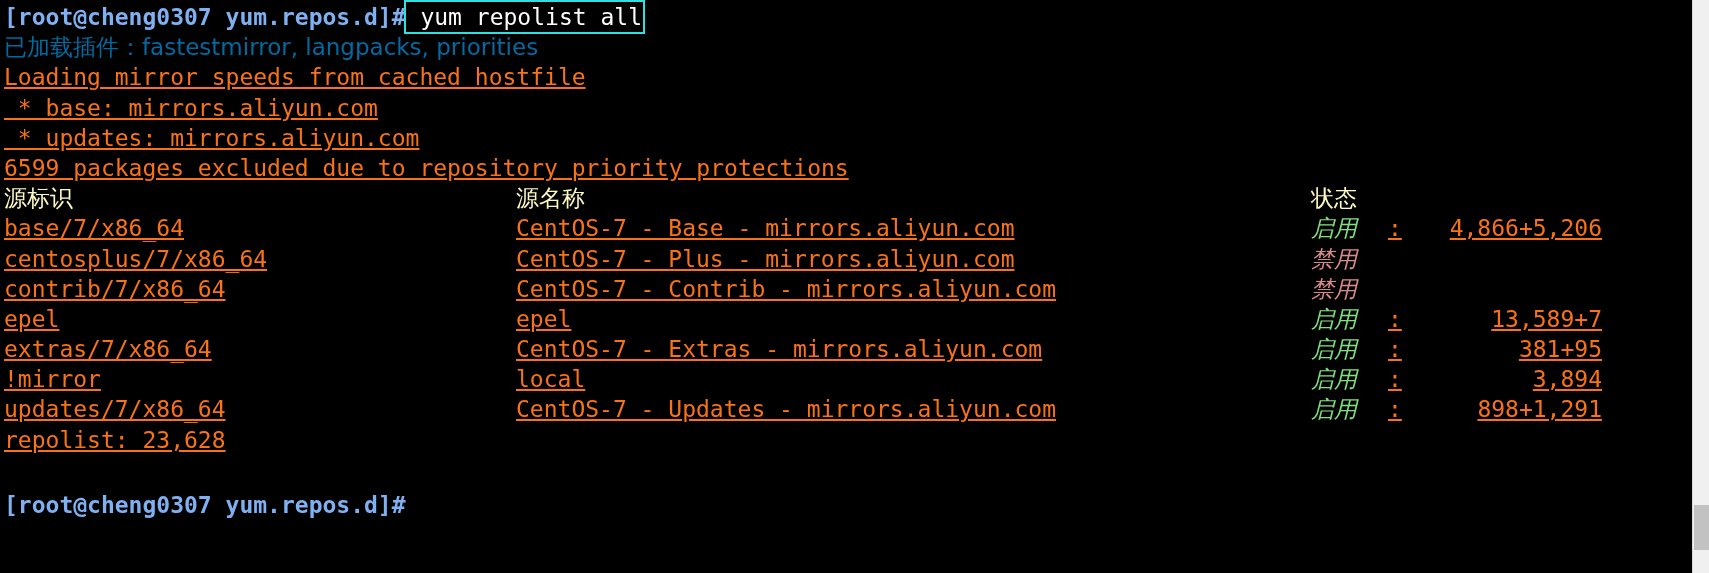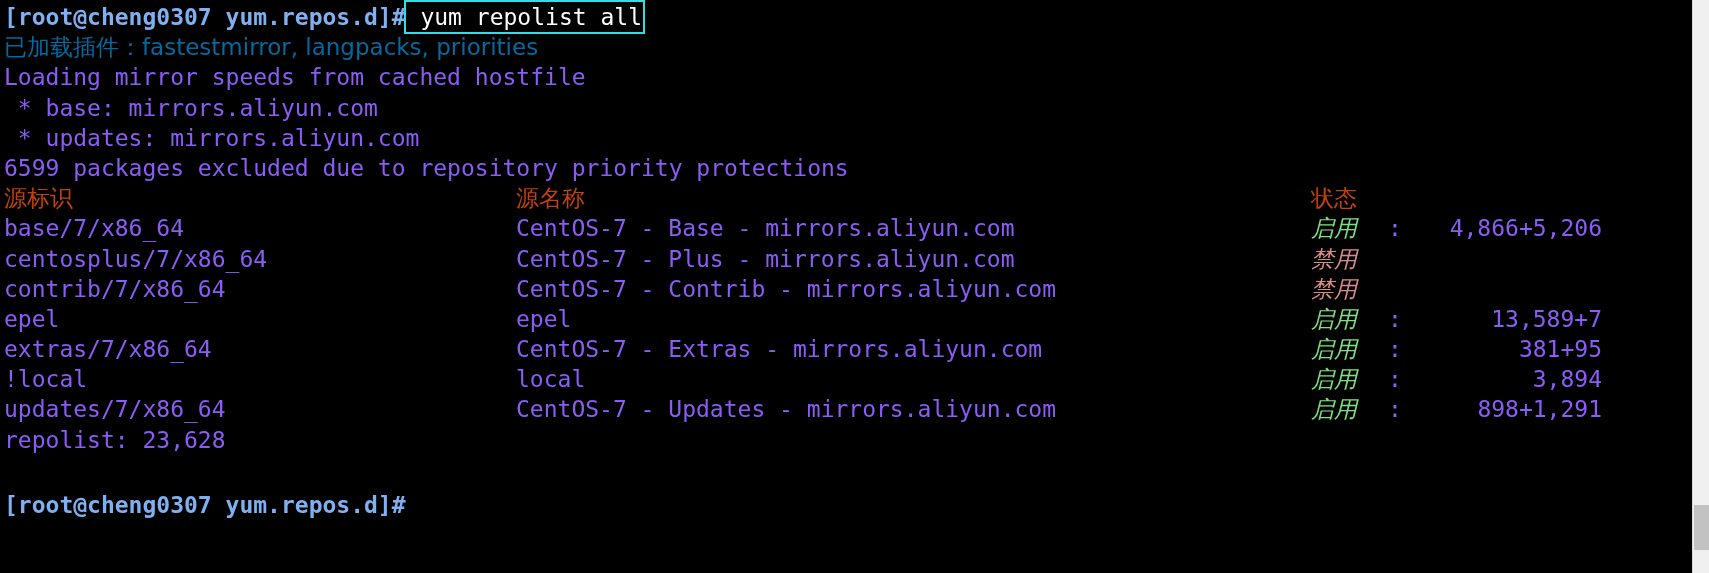--- a/index.html
+++ b/index.html
@@ -39,25 +39,25 @@
     font-weight: bold;
   }
   .cmd-box {
     outline: 2px solid #2fe0e0;
     outline-offset: 0px;
     display: inline-block;
     padding: 0 1px 0 1px;
     color: #ffffff;
     background: #000000;
   }
-  .white { color: #8b5cf6; }
+  .white { color: #f97316; text-decoration: underline; }
   .dim { color: #0369a1; }
   .green { color: #7ee07e; }
   .red { color: #d98b8b; }
-  .hdr { color: #c2410c; }
+  .hdr { color: #fef9c3; }
 
   .col-id {
     display: inline-block;
     width: 512px;
     white-space: pre;
     vertical-align: top;
   }
   .col-name {
     display: inline-block;
     width: 795px;
@@ -139,21 +139,21 @@
     <div class="line"><span class="col-id white">base/7/x86_64</span><span class="col-name white">CentOS-7 - Base - mirrors.aliyun.com</span><span class="col-status"><span class="st-label green cn">启用</span><span class="st-colon white">:</span><span class="st-count white">4,866+5,206</span></span></div>
 
     <div class="line"><span class="col-id white">centosplus/7/x86_64</span><span class="col-name white">CentOS-7 - Plus - mirrors.aliyun.com</span><span class="col-status"><span class="st-label red cn">禁用</span><span class="st-colon white"></span><span class="st-count white"></span></span></div>
 
     <div class="line"><span class="col-id white">contrib/7/x86_64</span><span class="col-name white">CentOS-7 - Contrib - mirrors.aliyun.com</span><span class="col-status"><span class="st-label red cn">禁用</span><span class="st-colon white"></span><span class="st-count white"></span></span></div>
 
     <div class="line"><span class="col-id white">epel</span><span class="col-name white">epel</span><span class="col-status"><span class="st-label green cn">启用</span><span class="st-colon white">:</span><span class="st-count white">13,589+7</span></span></div>
 
     <div class="line"><span class="col-id white">extras/7/x86_64</span><span class="col-name white">CentOS-7 - Extras - mirrors.aliyun.com</span><span class="col-status"><span class="st-label green cn">启用</span><span class="st-colon white">:</span><span class="st-count white">381+95</span></span></div>
 
-    <div class="line"><span class="col-id white">!local</span><span class="col-name white">local</span><span class="col-status"><span class="st-label green cn">启用</span><span class="st-colon white">:</span><span class="st-count white">3,894</span></span></div>
+    <div class="line"><span class="col-id white">!mirror</span><span class="col-name white">local</span><span class="col-status"><span class="st-label green cn">启用</span><span class="st-colon white">:</span><span class="st-count white">3,894</span></span></div>
 
     <div class="line"><span class="col-id white">updates/7/x86_64</span><span class="col-name white">CentOS-7 - Updates - mirrors.aliyun.com</span><span class="col-status"><span class="st-label green cn">启用</span><span class="st-colon white">:</span><span class="st-count white">898+1,291</span></span></div>
 
     <div class="line white">repolist: 23,628</div>
 
     <div class="lastline">[root@cheng0307 yum.repos.d]#</div>
   </div>
 
   <div id="scrollbar-track">
     <div id="scrollbar-thumb"></div>

